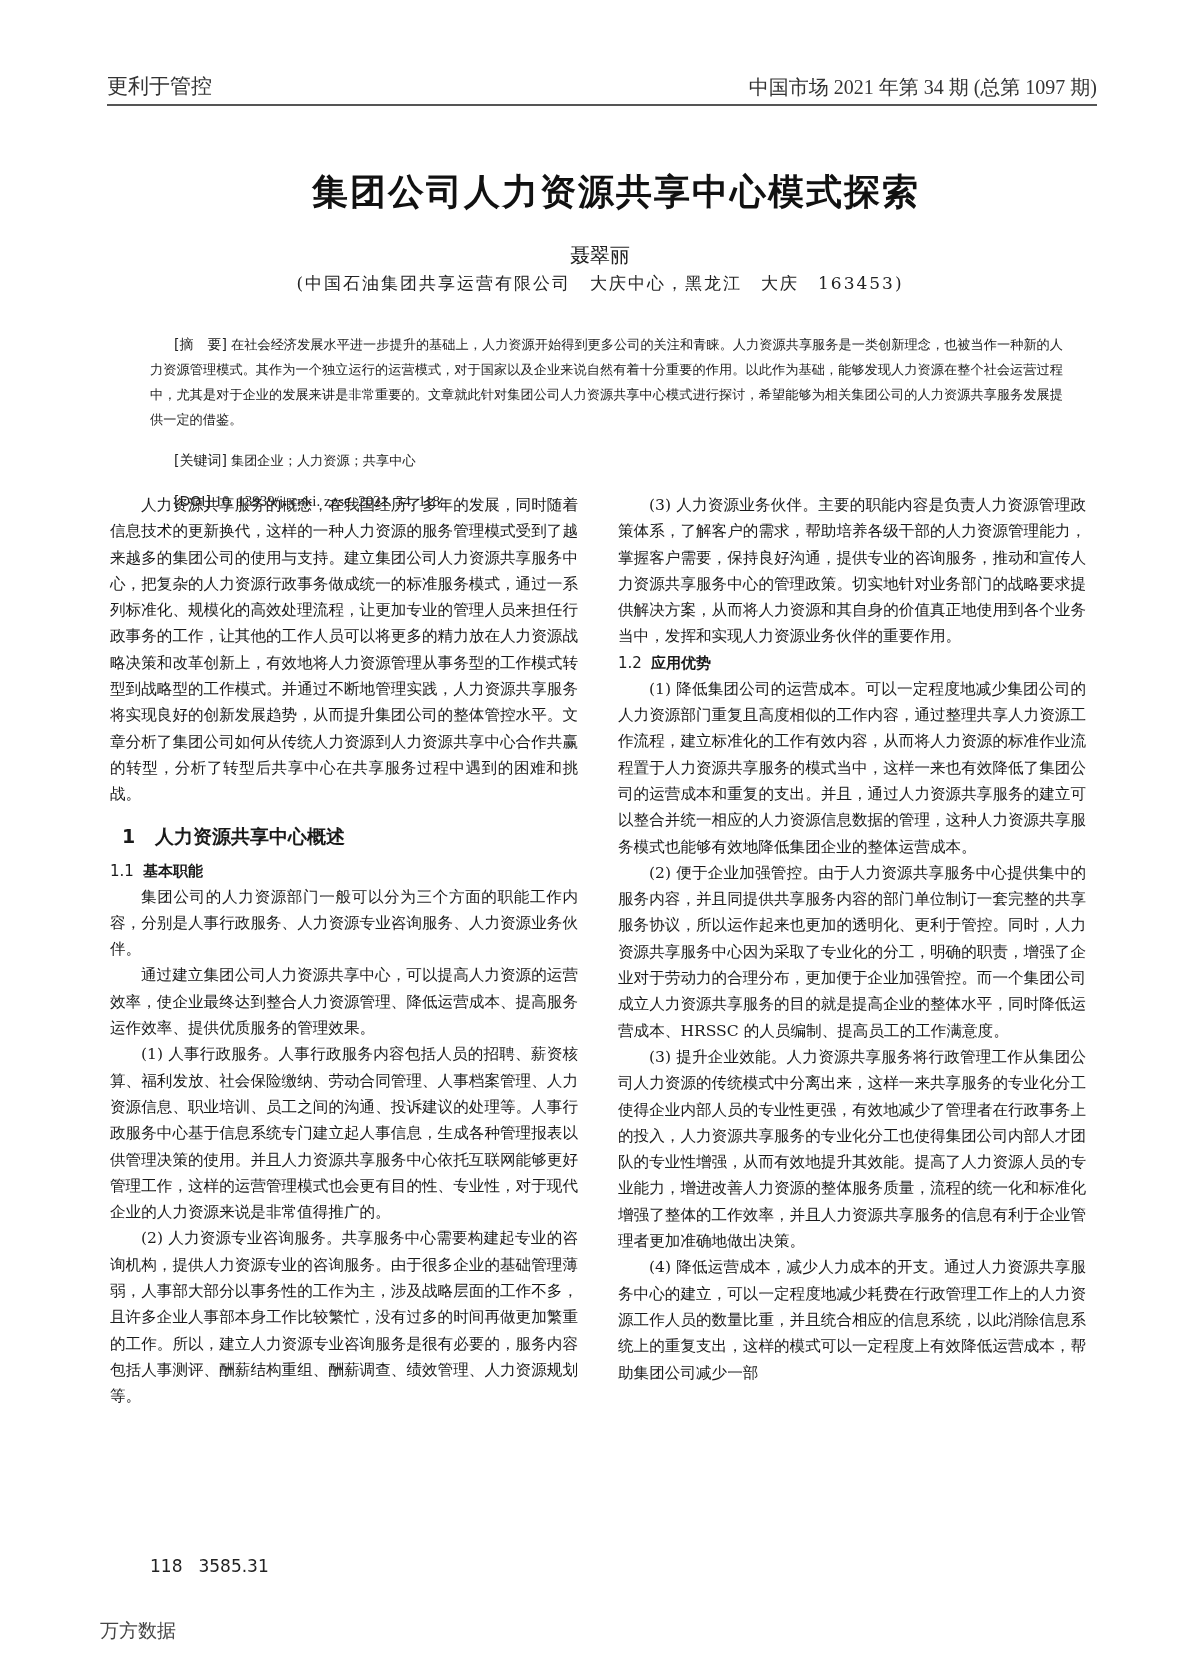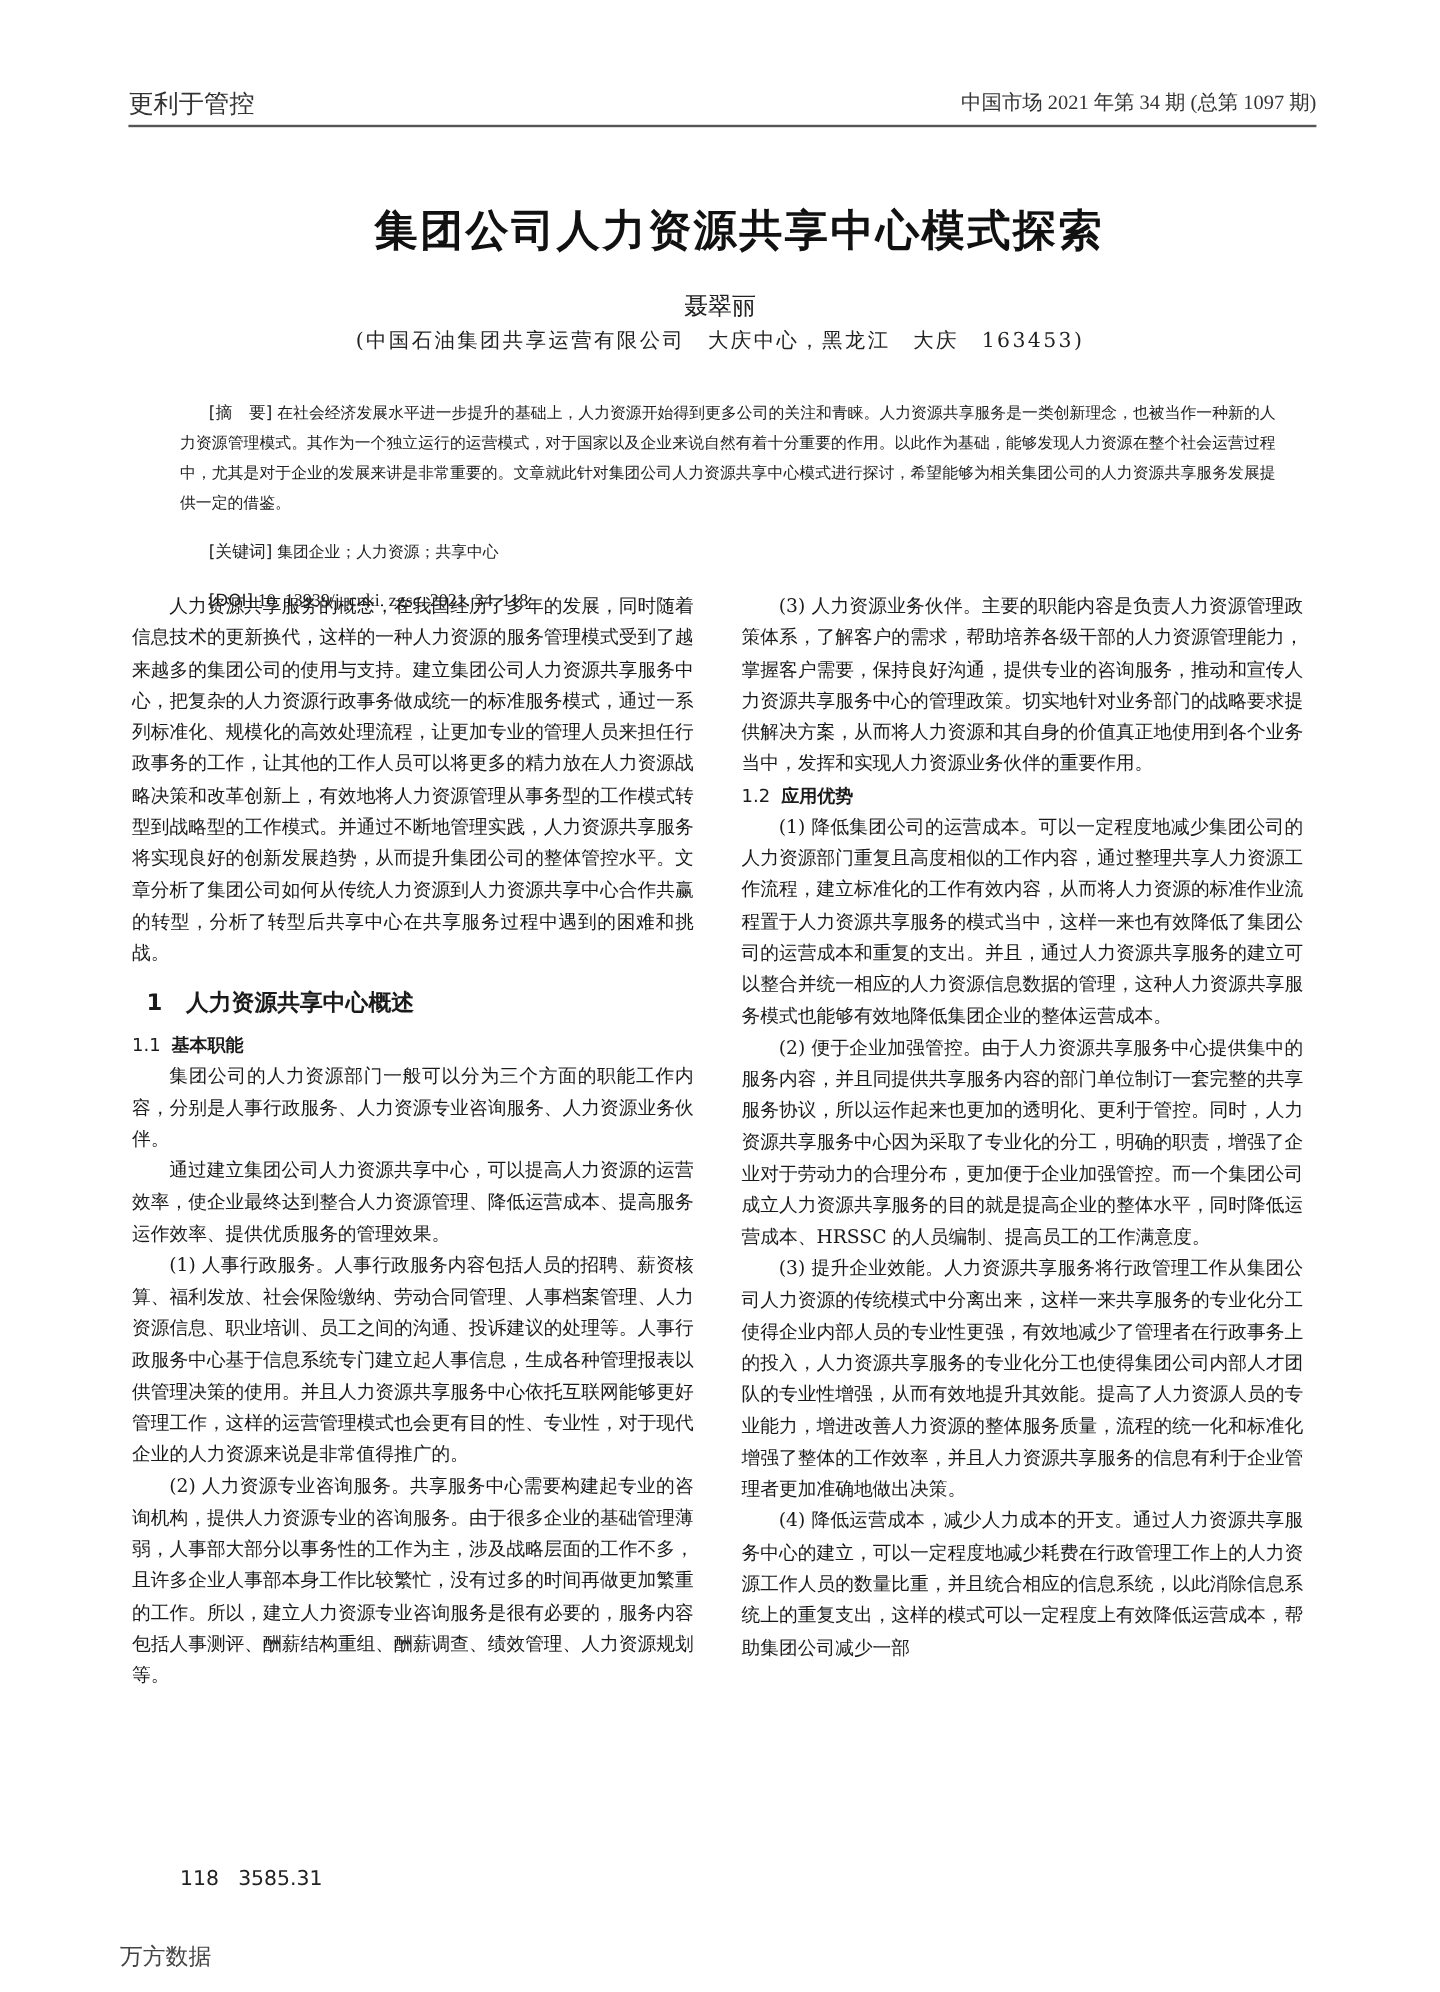--- a/index.html
+++ b/index.html
@@ -11,21 +11,21 @@
     .page-header {
       position: absolute; left: 107px; top: 72px; width: 990px; height: 32px;
       border-bottom: 2px solid #555;
     }
     .header-section {
       position: absolute; left: 0; top: 0;
       font-family: "DejaVu Sans", sans-serif; font-size: 21px; color: #333;
     }
     .header-journal {
       position: absolute; right: 0; top: 2px;
-      font-family: "Liberation Serif", serif; font-size: 17px; color: #333;
+      font-family: "Liberation Serif", serif; font-size: 20px; color: #333;
     }
     .title {
       position: absolute; left: 0; width: 1200px; top: 168px; text-align: center;
       font-family: "DejaVu Sans", sans-serif; font-size: 36px; font-weight: bold;
       letter-spacing: 2px; color: #111; padding-left: 16px;
     }
     .author {
       position: absolute; left: 0; width: 1200px; top: 232px; text-align: center;
       font-family: "DejaVu Sans", sans-serif; font-size: 20px; color: #222; margin-top: 10px;
     }

